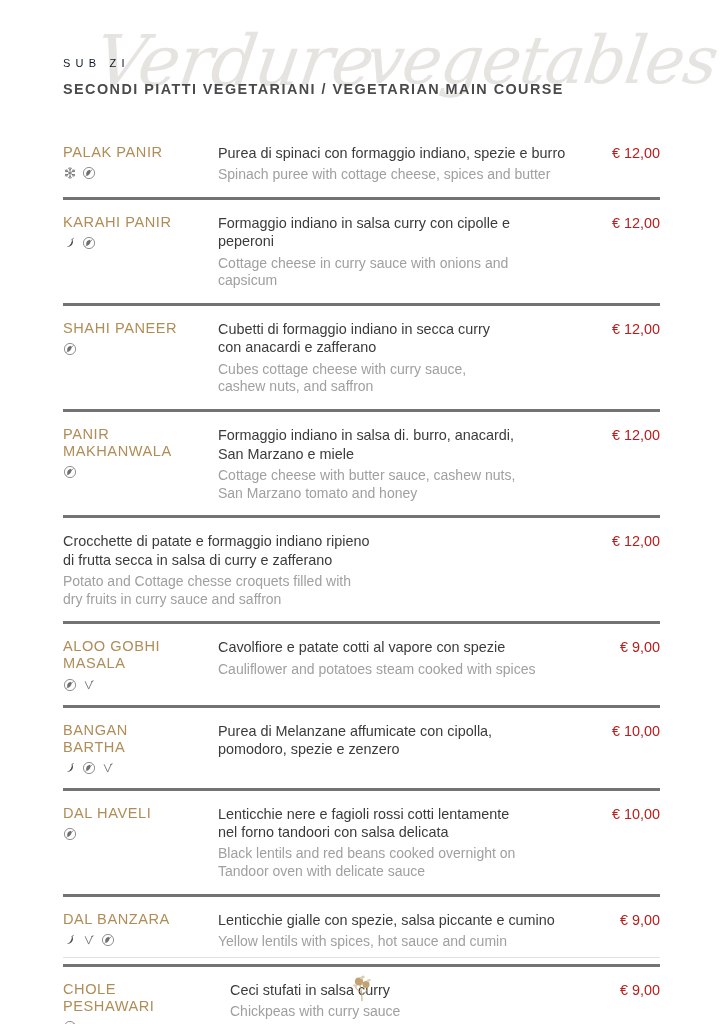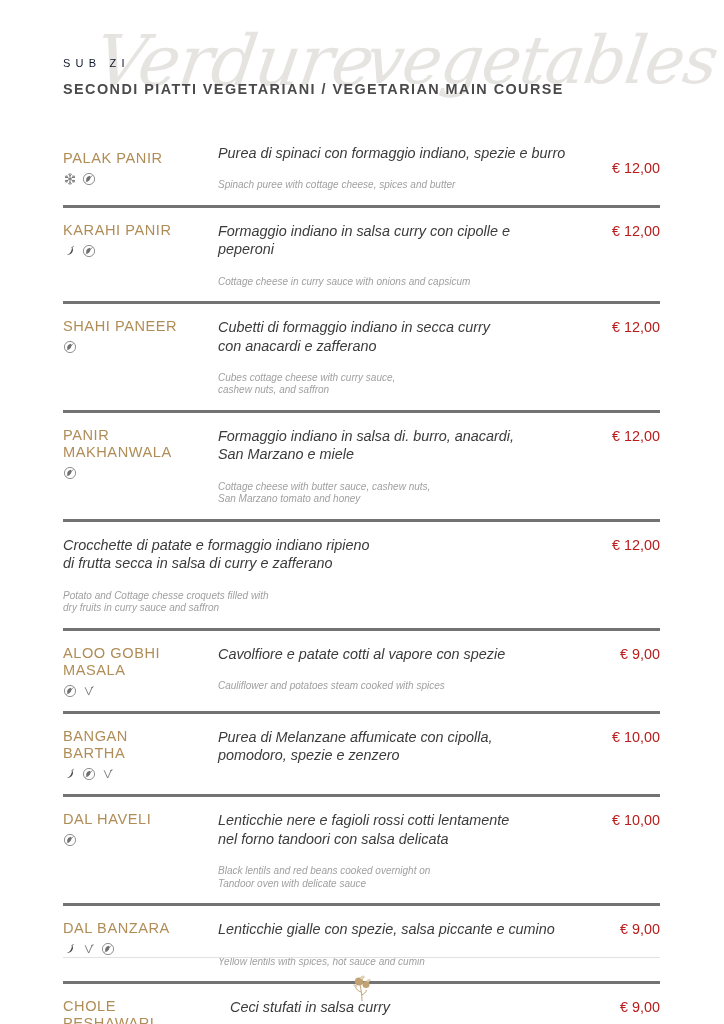--- a/index.html
+++ b/index.html
@@ -92,21 +92,20 @@
   .menu-item {
     display: flex;
     align-items: flex-start;
     border-top: 3px solid #737373;
     padding: 14px 0 13px 0;
     box-sizing: border-box;
   }
   .menu-item.first {
     border-top: none;
     padding-top: 10px;
-    align-items: center;
   }
 
   .col-name {
     width: 155px;
     flex: 0 0 155px;
     padding-right: 6px;
     box-sizing: border-box;
   }
   .dish-name {
     color: #b08d57;
@@ -126,29 +125,27 @@
   .col-desc {
     flex: 1 1 auto;
     padding-right: 8px;
     box-sizing: border-box;
   }
   .desc-it {
     color: #3b3b3b;
     font-size: 14.4px;
     line-height: 1.27;
     white-space: pre-line;
-    font-style: italic;
   }
   .desc-en {
     color: #a0a0a0;
-    font-size: 10px;
-    font-style: italic;
+    font-size: 14px;
     line-height: 1.27;
     white-space: pre-line;
-    margin-top: 17px;
+    margin-top: 4px;
   }
   .indent-desc .desc-it,
   .indent-desc .desc-en {
     padding-left: 12px;
   }
 
   .col-price {
     width: 86px;
     flex: 0 0 86px;
     text-align: right;

